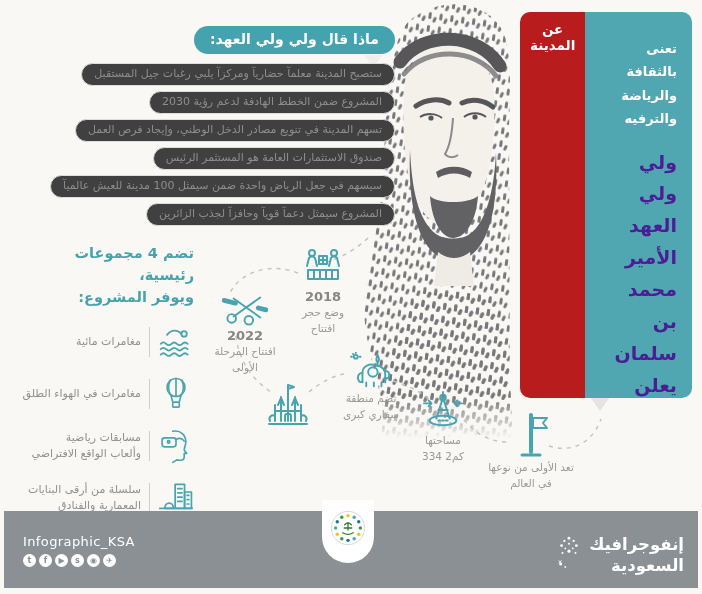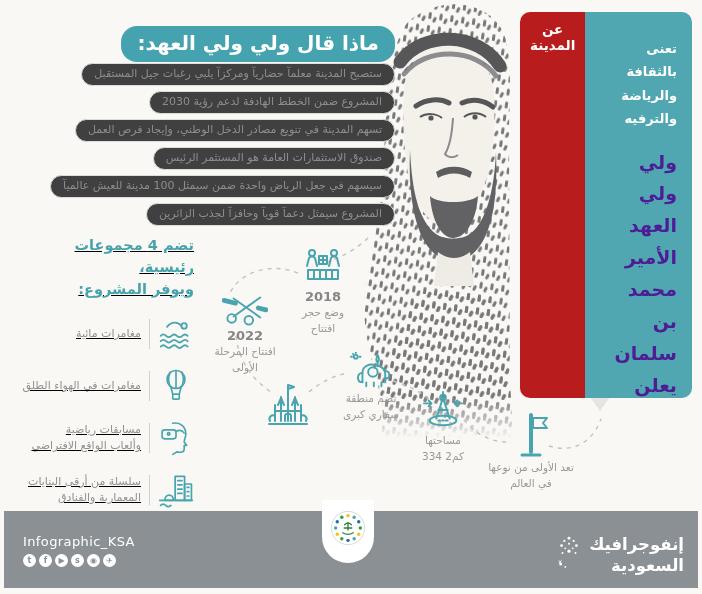--- a/index.html
+++ b/index.html
@@ -1,30 +1,30 @@
 <!DOCTYPE html>
 <html lang="ar"><head>
 <meta charset="utf-8">
 <style>
   html,body{margin:0;padding:0;}
   body{font-family:"DejaVu Sans",sans-serif;background:#ffffff;}
   .canvas{position:relative;width:702px;height:594px;background:#f9f8f5;overflow:hidden;}
 
   
   .quote-title{position:absolute;top:26px;right:307px;background:#44a3ae;color:#fff;
-    border-radius:16px;padding:5px 16px 7px;font-size:20px;font-weight:bold;z-index:6;direction:rtl;white-space:nowrap;}
+    border-radius:16px;padding:5px 16px 7px;font-size:14px;font-weight:bold;z-index:6;direction:rtl;white-space:nowrap;}
   .quote-tail{position:absolute;top:55px;right:320px;width:0;height:0;z-index:5;
     border-left:9px solid transparent;border-right:9px solid transparent;border-top:13px solid #efeeeb;}
   .pill-list{position:absolute;top:63px;right:307px;display:flex;flex-direction:column;
     align-items:flex-start;gap:5px;z-index:5;direction:rtl;}
   .quote-pill{background:#404040;border:1px solid #dddddb;border-radius:14px;
     padding:3px 12px 5px;font-size:11px;color:#8d8d8d;white-space:nowrap;}
 
   
-  .groups{position:absolute;left:18px;top:235px;width:176px;direction:rtl;z-index:3;text-decoration:underline;}
+  .groups{position:absolute;left:18px;top:243px;width:176px;direction:rtl;z-index:3;}
   .groups-title{color:#46a3ad;font-weight:bold;font-size:14.5px;line-height:1.5;
     white-space:pre-line;text-align:right;}
   .group-item{display:flex;align-items:center;gap:8px;margin-top:16px;}
   .group-icon{flex:0 0 auto;width:36px;height:36px;}
   .group-icon svg{width:36px;height:36px;display:block;}
   .group-divider{width:1px;background:#cfcfcc;align-self:stretch;margin:3px 0;}
   .group-label{font-size:11px;color:#919191;text-align:right;line-height:1.5;white-space:pre-line;}
 
   
   .ms{position:absolute;text-align:center;z-index:3;direction:rtl;}

